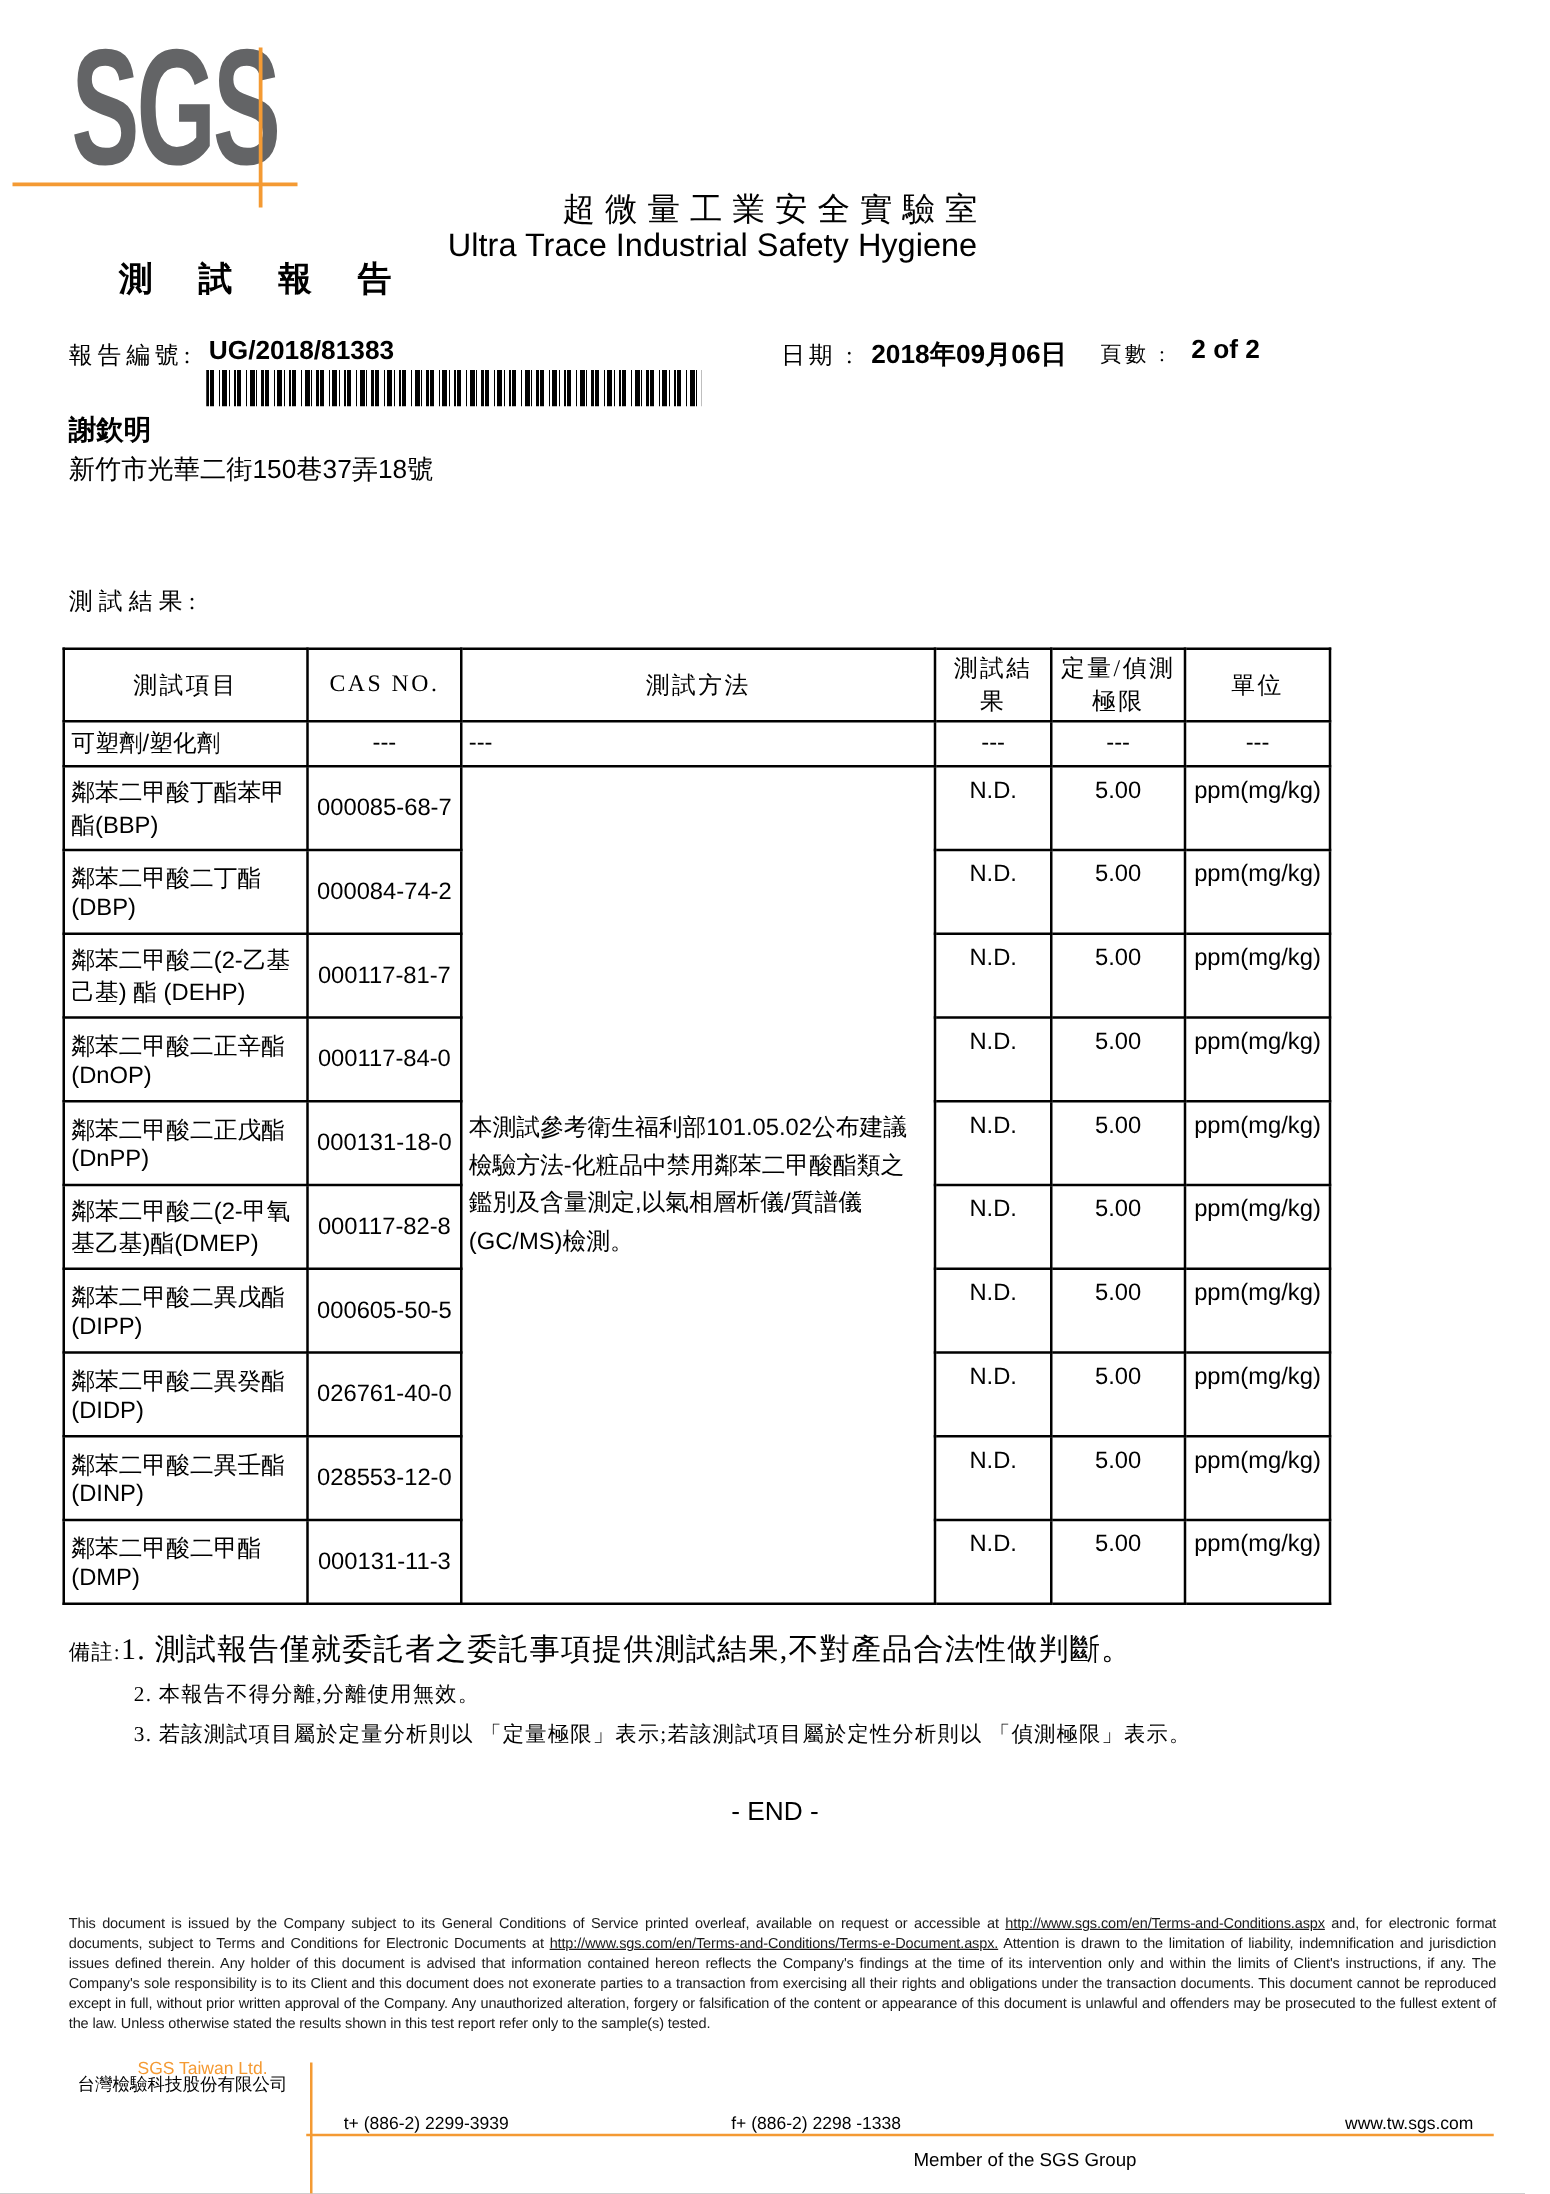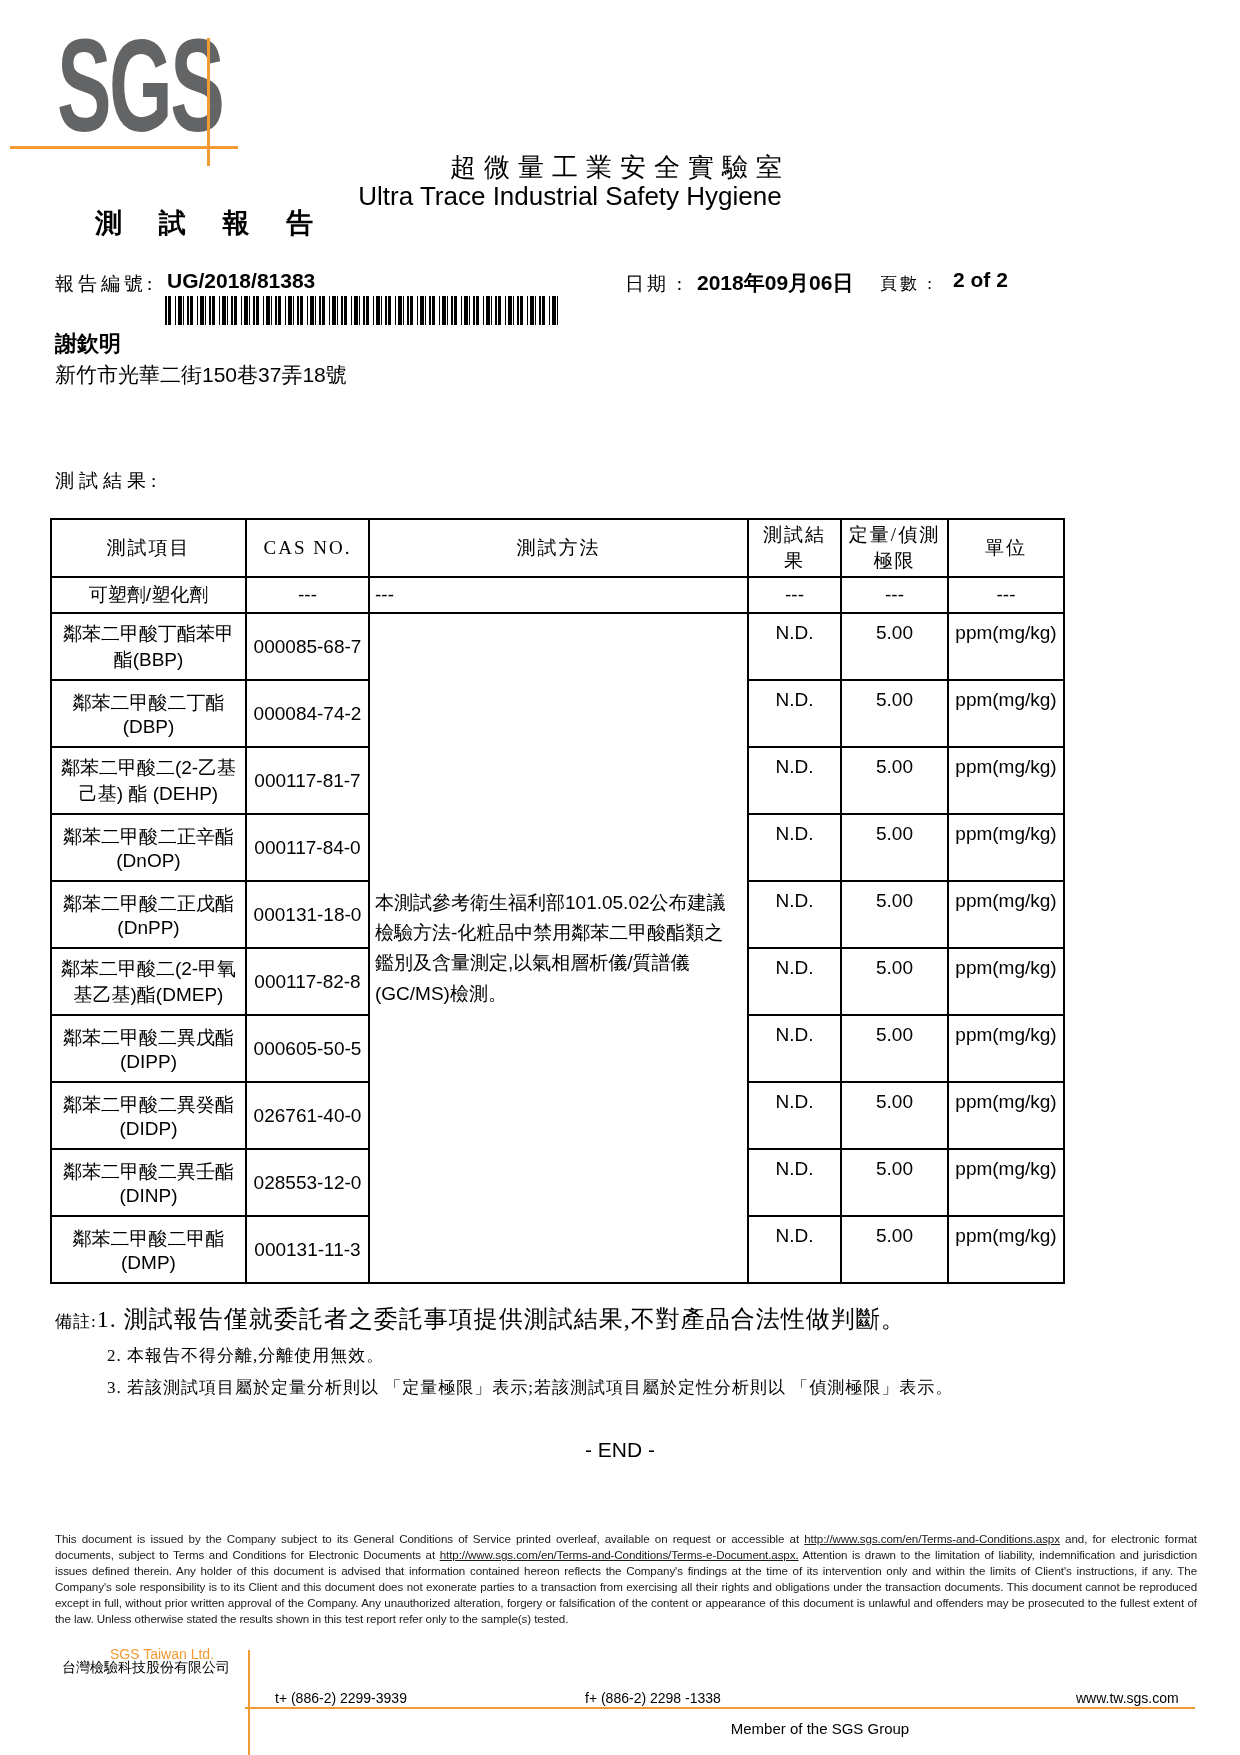--- a/index.html
+++ b/index.html
@@ -58,21 +58,21 @@
     border-collapse:collapse; table-layout:fixed;
   }
   .result-table th,.result-table td{ border:2px solid #000; padding:2px 5px; vertical-align:middle; }
   .result-table th{
     font-family:"Liberation Serif","DejaVu Serif",serif;
     font-weight:normal; font-size:19px; letter-spacing:2px; text-align:center; height:54px;
   }
   .th-cas{ font-family:"Liberation Sans","DejaVu Sans",sans-serif; font-weight:bold; letter-spacing:0; }
   .row-cat td{ height:26px; font-size:19px; }
   .row-data td{ height:67px; font-size:19px; }
-  .cell-item{ text-align:center;margin-top:12px; }
+  .cell-item{ text-align:left;margin-top:12px; }
   .cell-cas,.cell-result,.cell-limit,.cell-unit{ text-align:center; }
   .cell-method{ text-align:left; vertical-align:top; line-height:1.6; padding-top:4px; }
   .row-data .cell-result,.row-data .cell-limit{ vertical-align:top; padding-top:8px; }
   .row-data .cell-unit{ vertical-align:top; padding-top:8px; }
 
   
   .notes{ position:absolute; left:55px; top:1303px; width:1160px;
           font-family:"Liberation Serif","DejaVu Serif",serif; }
   .notes-first{ display:flex; align-items:baseline; }
   .notes-label{ font-size:17px; letter-spacing:1px; white-space:nowrap; }

